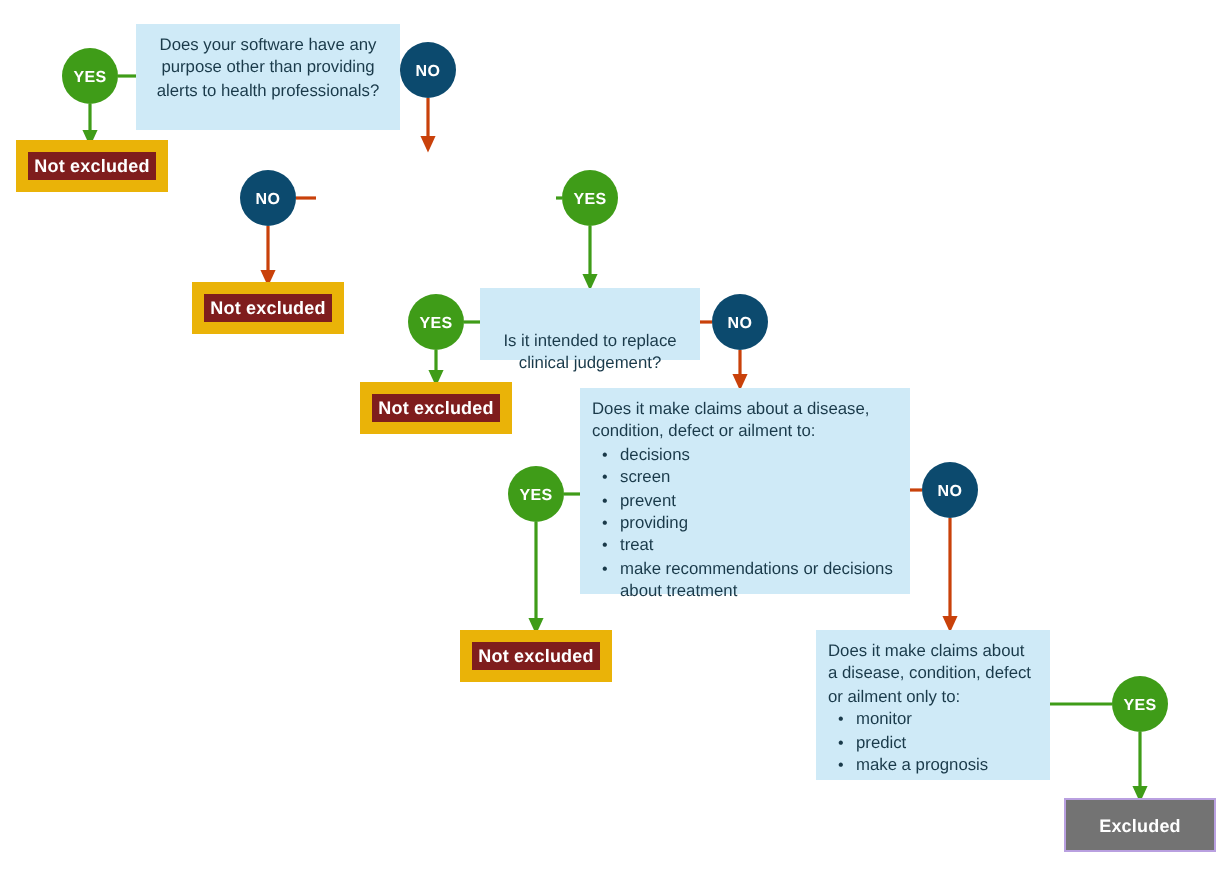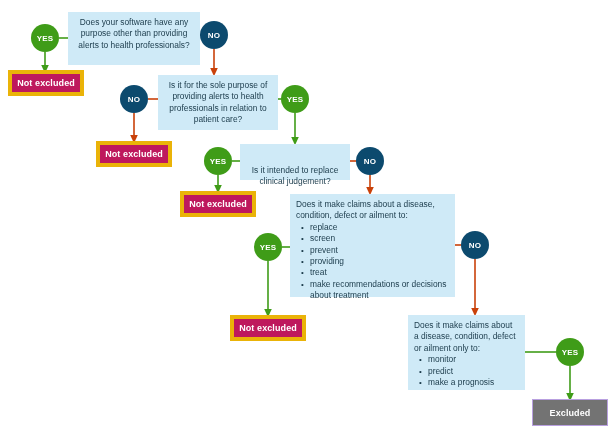--- a/index.html
+++ b/index.html
@@ -61,22 +61,22 @@
     box-sizing: border-box;
     display: flex;
     align-items: center;
     justify-content: center;
     color: #ffffff;
     font-size: 9px;
     font-weight: bold;
     letter-spacing: 0.1px;
   }
   .termbox.notexcluded {
-    background: #be185d;
-    border: 4px solid #eab308;
+    background: #7f1d1d;
+    border: 6px solid #eab308;
   }
   .termbox.excluded {
     background: #737373;
     border: 1px solid #b9a0e0;
   }
   .node {
     position: absolute;
     width: 28px;
     height: 28px;
     border-radius: 50%;
@@ -137,32 +137,29 @@
     <line x1="475" y1="259" x2="475" y2="313" stroke="#c9410a" stroke-width="1.6" marker-end="url(#arrowRed)"></line>
 
     <line x1="525" y1="352" x2="556" y2="352" stroke="#3f9c18" stroke-width="1.6"></line>
     <line x1="570" y1="366" x2="570" y2="398" stroke="#3f9c18" stroke-width="1.6" marker-end="url(#arrowGreen)"></line>
   </svg>
 
   <div class="qbox centered" style="left:68px; top:12px; width:132px; height:53px;">
     <span class="qtext">Does your software have any purpose other than providing alerts to health professionals?</span>
   </div>
 
-  <div class="qbox centered" style="left:158px; top:75px; width:120px; height:55px;">
-    <span class="qtext">Is it for the sole purpose of providing alerts to health professionals in relation to patient care?</span>
-  </div>
 
   <div class="qbox centered" style="left:240px; top:144px; width:110px; height:36px; padding-top:21px;">
     <span class="qtext">Is it intended to replace clinical judgement?</span>
   </div>
 
   <div class="qbox" style="left:290px; top:194px; width:165px; height:103px;">
     <span class="qtext">Does it make claims about a disease, condition, defect or ailment to:</span>
     <ul>
-      <li>replace</li>
+      <li>decisions</li>
       <li>screen</li>
       <li>prevent</li>
       <li>providing</li>
       <li>treat</li>
       <li>make recommendations or decisions about treatment</li>
     </ul>
   </div>
 
   <div class="qbox" style="left:408px; top:315px; width:117px; height:75px;">
     <span class="qtext">Does it make claims about a disease, condition, defect or ailment only to:</span>

